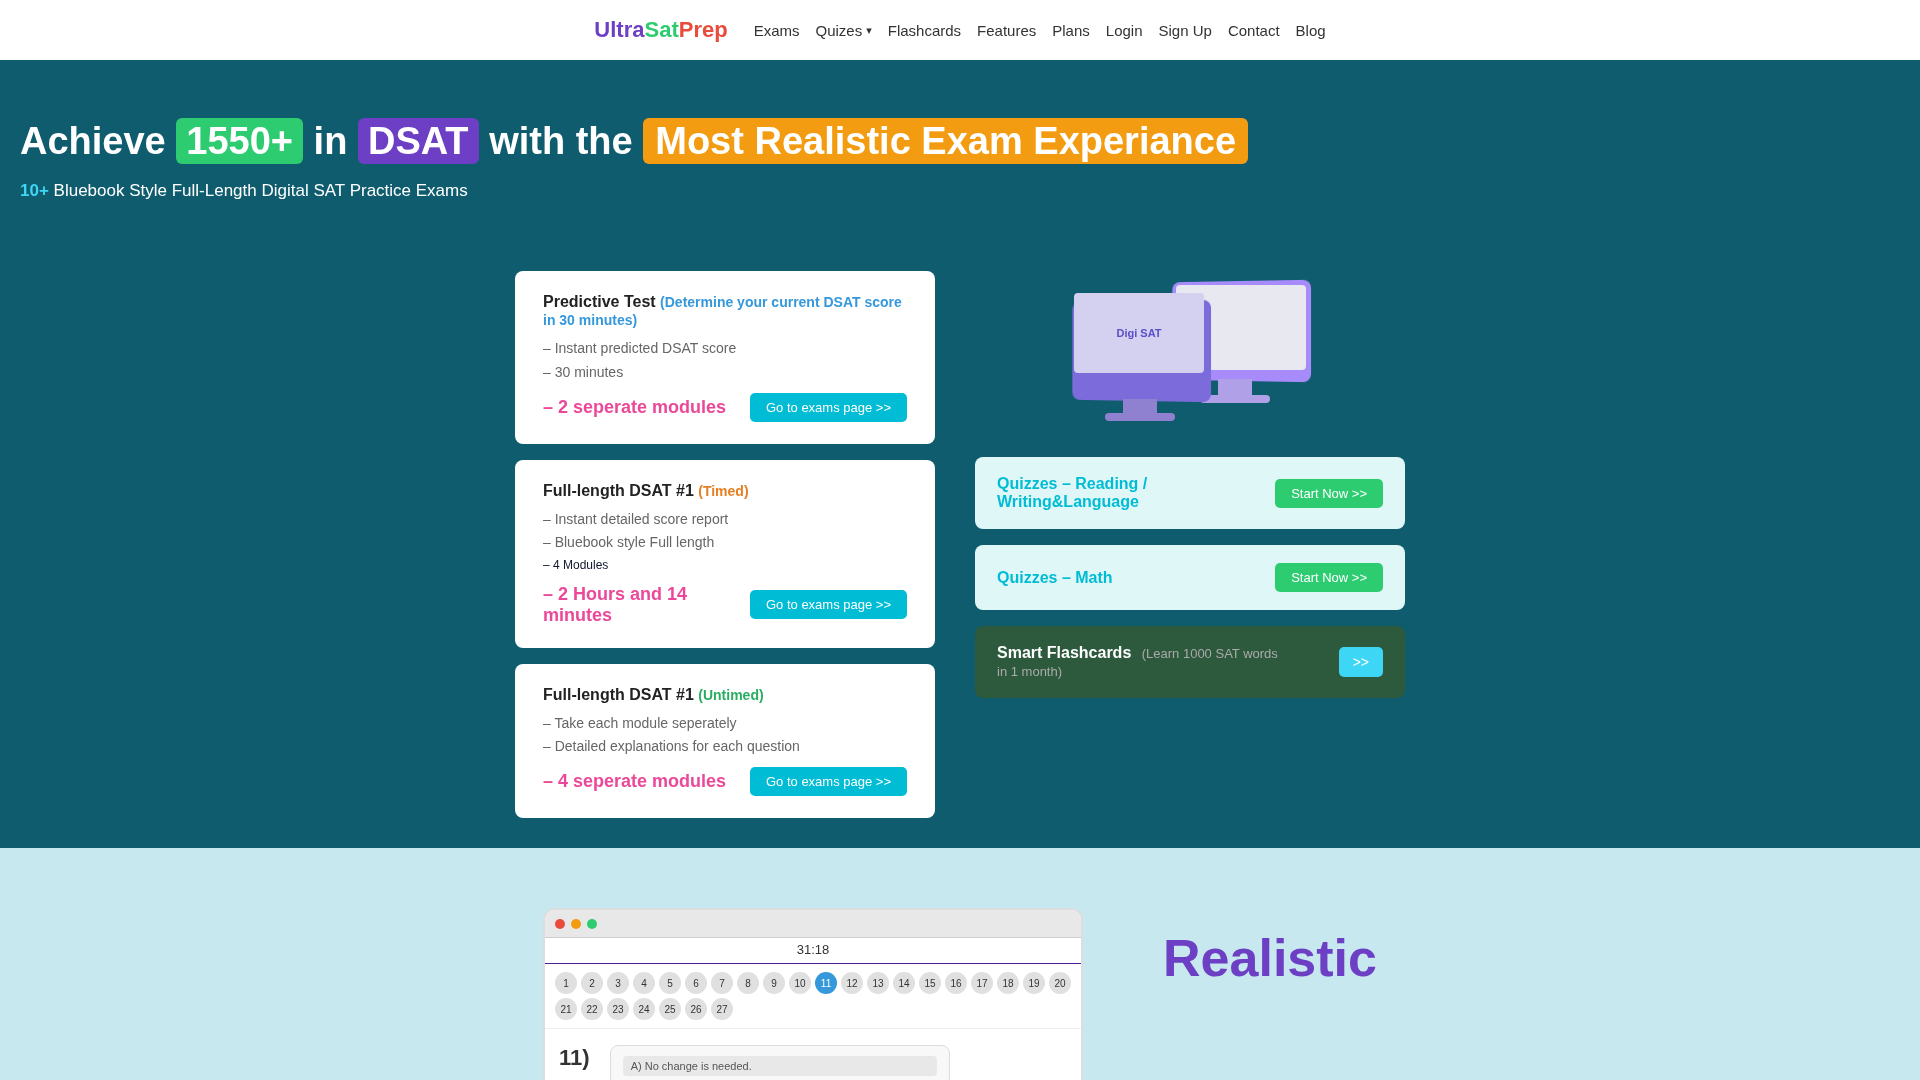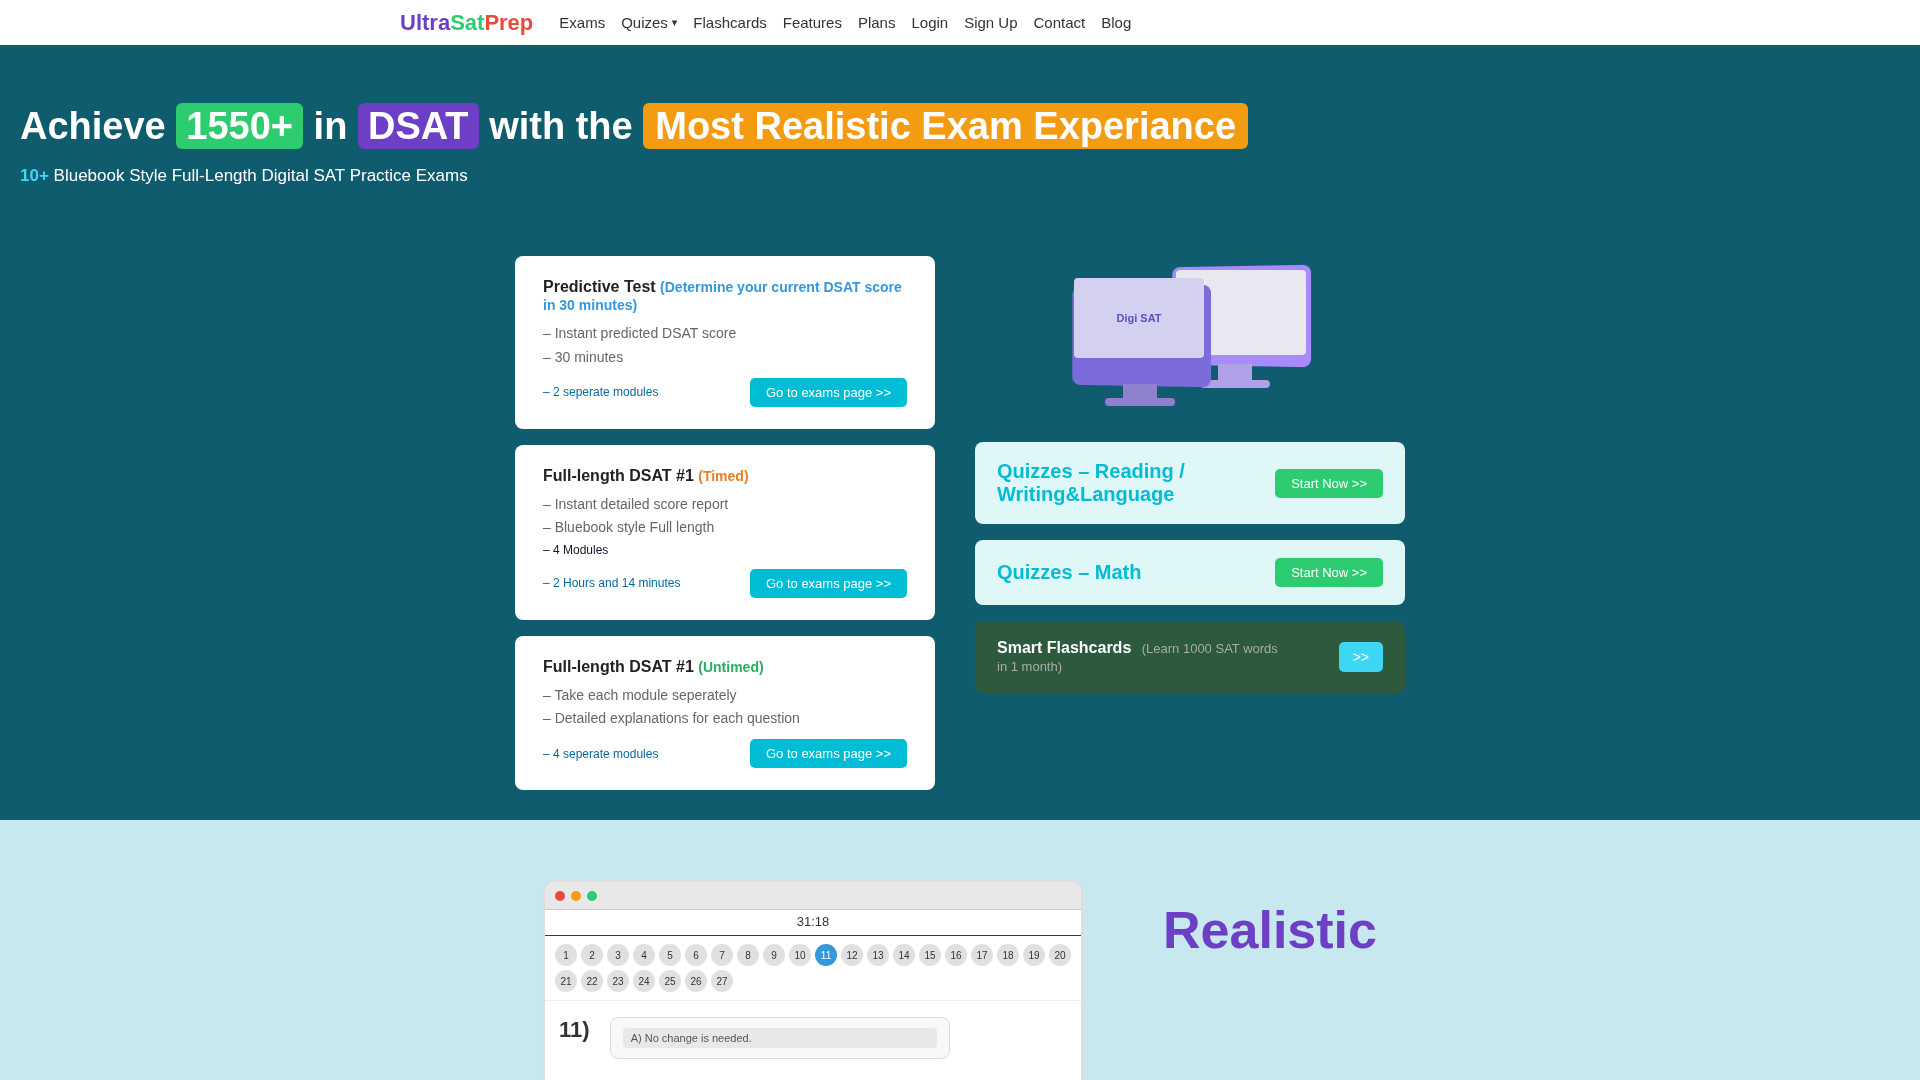--- a/index.html
+++ b/index.html
@@ -4,22 +4,23 @@
   <style>
     * { margin: 0; padding: 0; box-sizing: border-box; }
     body { font-family: Arial, sans-serif; background: #0f5c6e; width: 1920px; min-height: 1080px; overflow-x: hidden; }
 
     
     nav {
       background: #fff;
       display: flex;
       align-items: center;
       padding: 0 400px;
-      height: 45px;
+      height: 60px;
       gap: 16px;
+      justify-content: center;
     }
     .nav-logo { display: flex; align-items: center; margin-right: 10px; }
     .logo-ultra { color: #6c3fc5; font-weight: 900; font-size: 22px; }
     .logo-sat { color: #2ecc71; font-weight: 900; font-size: 22px; }
     .logo-prep { color: #e74c3c; font-weight: 900; font-size: 22px; }
     .nav-link { color: #333; font-size: 15px; text-decoration: none; cursor: pointer; }
     .nav-link-quizes { display: flex; align-items: center; gap: 4px; }
     .nav-chevron { font-size: 11px; }
 
     
@@ -79,21 +80,21 @@
       border-radius: 8px;
       padding: 22px 28px;
     }
     .exam-card-title { font-size: 16px; font-weight: 700; color: #222; margin-bottom: 4px; }
     .exam-card-subtitle-blue { color: #3498db; font-size: 14px; }
     .exam-card-subtitle-orange { color: #e67e22; font-size: 14px; font-weight: 600; }
     .exam-card-subtitle-green { color: #27ae60; font-size: 14px; }
     .exam-card-list { margin: 8px 0; }
     .exam-card-list p { color: #666; font-size: 14px; line-height: 1.7; }
     .exam-card-footer { display: flex; align-items: center; justify-content: space-between; margin-top: 6px; }
-    .exam-card-footer p { color: #0369a1; font-size: 12px; }
+    .exam-card-footer p { color: #ec4899; font-size: 18px; font-weight: bold; }
     .btn-go {
       background: #00bcd4;
       color: #fff;
       border: none;
       border-radius: 5px;
       padding: 7px 16px;
       font-size: 13px;
       cursor: pointer;
       white-space: nowrap;
     }
@@ -194,21 +195,21 @@
       width: 100%;
       border-radius: 8px;
       padding: 18px 22px;
       display: flex;
       align-items: center;
       justify-content: space-between;
     }
     .action-card-light { background: #e0f7f7; }
     .action-card-dark { background: #2d5a3d; gap: 48px; }
     .action-card-title {
-      font-size: 20px;
+      font-size: 16px;
       font-weight: 700;
       color: #00bcd4;
     }
     .action-card-title-white {
       font-size: 16px;
       font-weight: 700;
       color: #fff;
     }
     .btn-start {
       background: #2ecc71;

